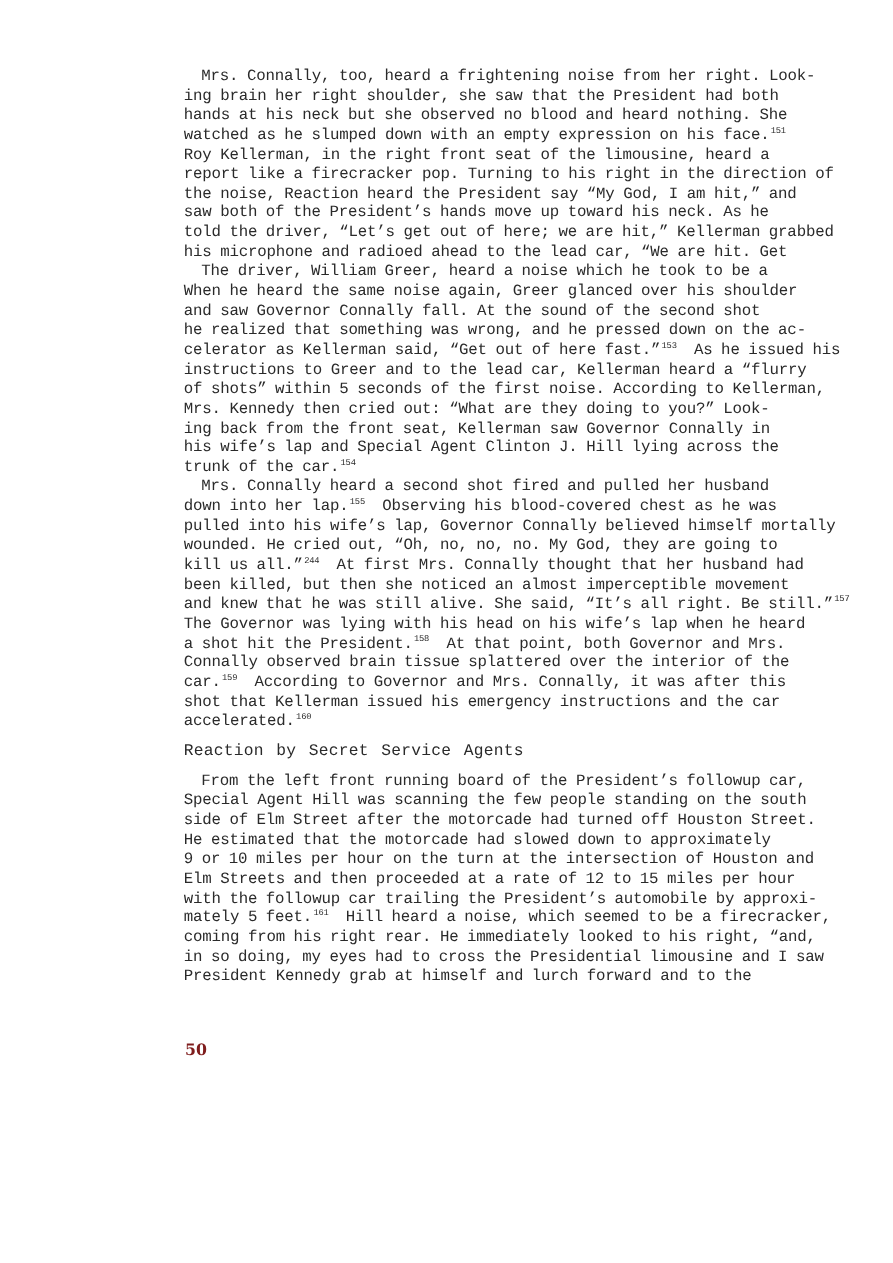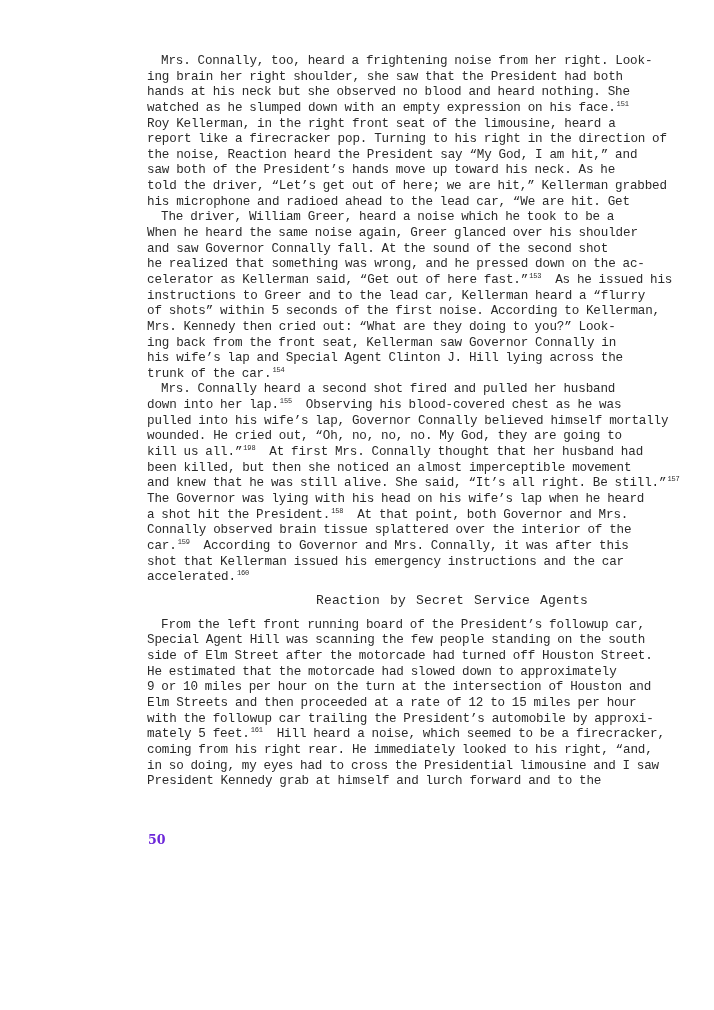--- a/index.html
+++ b/index.html
@@ -34,21 +34,21 @@
       word-spacing: -0.5px;
     }
     .line.last {
       text-align-last: left;
     }
     .line.indent {
       padding-left: 14px;
     }
     .heading {
       display: block;
-      text-align: right;
+      text-align: left;
       font-size: 13px;
       height: 22px;
       line-height: 22px;
       margin-top: 4px;
       margin-bottom: 6px;
       letter-spacing: 0.2px;
       word-spacing: 2px;
     }
     sup {
       font-size: 7px;
@@ -56,21 +56,21 @@
       vertical-align: 5px;
       margin-left: 1px;
     }
     .page-number {
       position: absolute;
       left: 148px;
       top: 832px;
       font-size: 12.6px;
       font-weight: bold;
       font-family: "DejaVu Serif", "Liberation Serif", serif;
-      color: #6d28d9;
+      color: #7f1d1d;
     }
   </style>
 </head>
 <body>
 
 <div class="page">
   <div id="p0">
       <span class="line indent">Mrs. Connally, too, heard a frightening noise from her right.  Look-</span>
       <span class="line">ing brain her right shoulder, she saw that the President had both</span>
       <span class="line">hands at his neck but she observed no blood and heard nothing.  She</span>
@@ -93,21 +93,21 @@
       <span class="line">Mrs. Kennedy then cried out: “What are they doing to you?”  Look-</span>
       <span class="line">ing back from the front seat, Kellerman saw Governor Connally in</span>
       <span class="line">his wife’s lap and Special Agent Clinton J. Hill lying across the</span>
       <span class="line last">trunk of the car.<sup>154</sup></span>
     </div>
   <div id="p2">
       <span class="line indent">Mrs. Connally heard a second shot fired and pulled her husband</span>
       <span class="line">down into her lap.<sup>155</sup>&nbsp; Observing his blood-covered chest as he was</span>
       <span class="line">pulled into his wife’s lap, Governor Connally believed himself mortally</span>
       <span class="line">wounded.  He cried out, “Oh, no, no, no.  My God, they are going to</span>
-      <span class="line">kill us all.”<sup>198</sup>&nbsp; At first Mrs. Connally thought that her husband had</span>
+      <span class="line">kill us all.”<sup>244</sup>&nbsp; At first Mrs. Connally thought that her husband had</span>
       <span class="line">been killed, but then she noticed an almost imperceptible movement</span>
       <span class="line">and knew that he was still alive.  She said, “It’s all right.  Be still.”<sup>157</sup></span>
       <span class="line">The Governor was lying with his head on his wife’s lap when he heard</span>
       <span class="line">a shot hit the President.<sup>158</sup>&nbsp; At that point, both Governor and Mrs.</span>
       <span class="line">Connally observed brain tissue splattered over the interior of the</span>
       <span class="line">car.<sup>159</sup>&nbsp; According to Governor and Mrs. Connally, it was after this</span>
       <span class="line">shot that Kellerman issued his emergency instructions and the car</span>
       <span class="line last">accelerated.<sup>160</sup></span>
     </div>
   <div class="heading">Reaction by Secret Service Agents</div>

